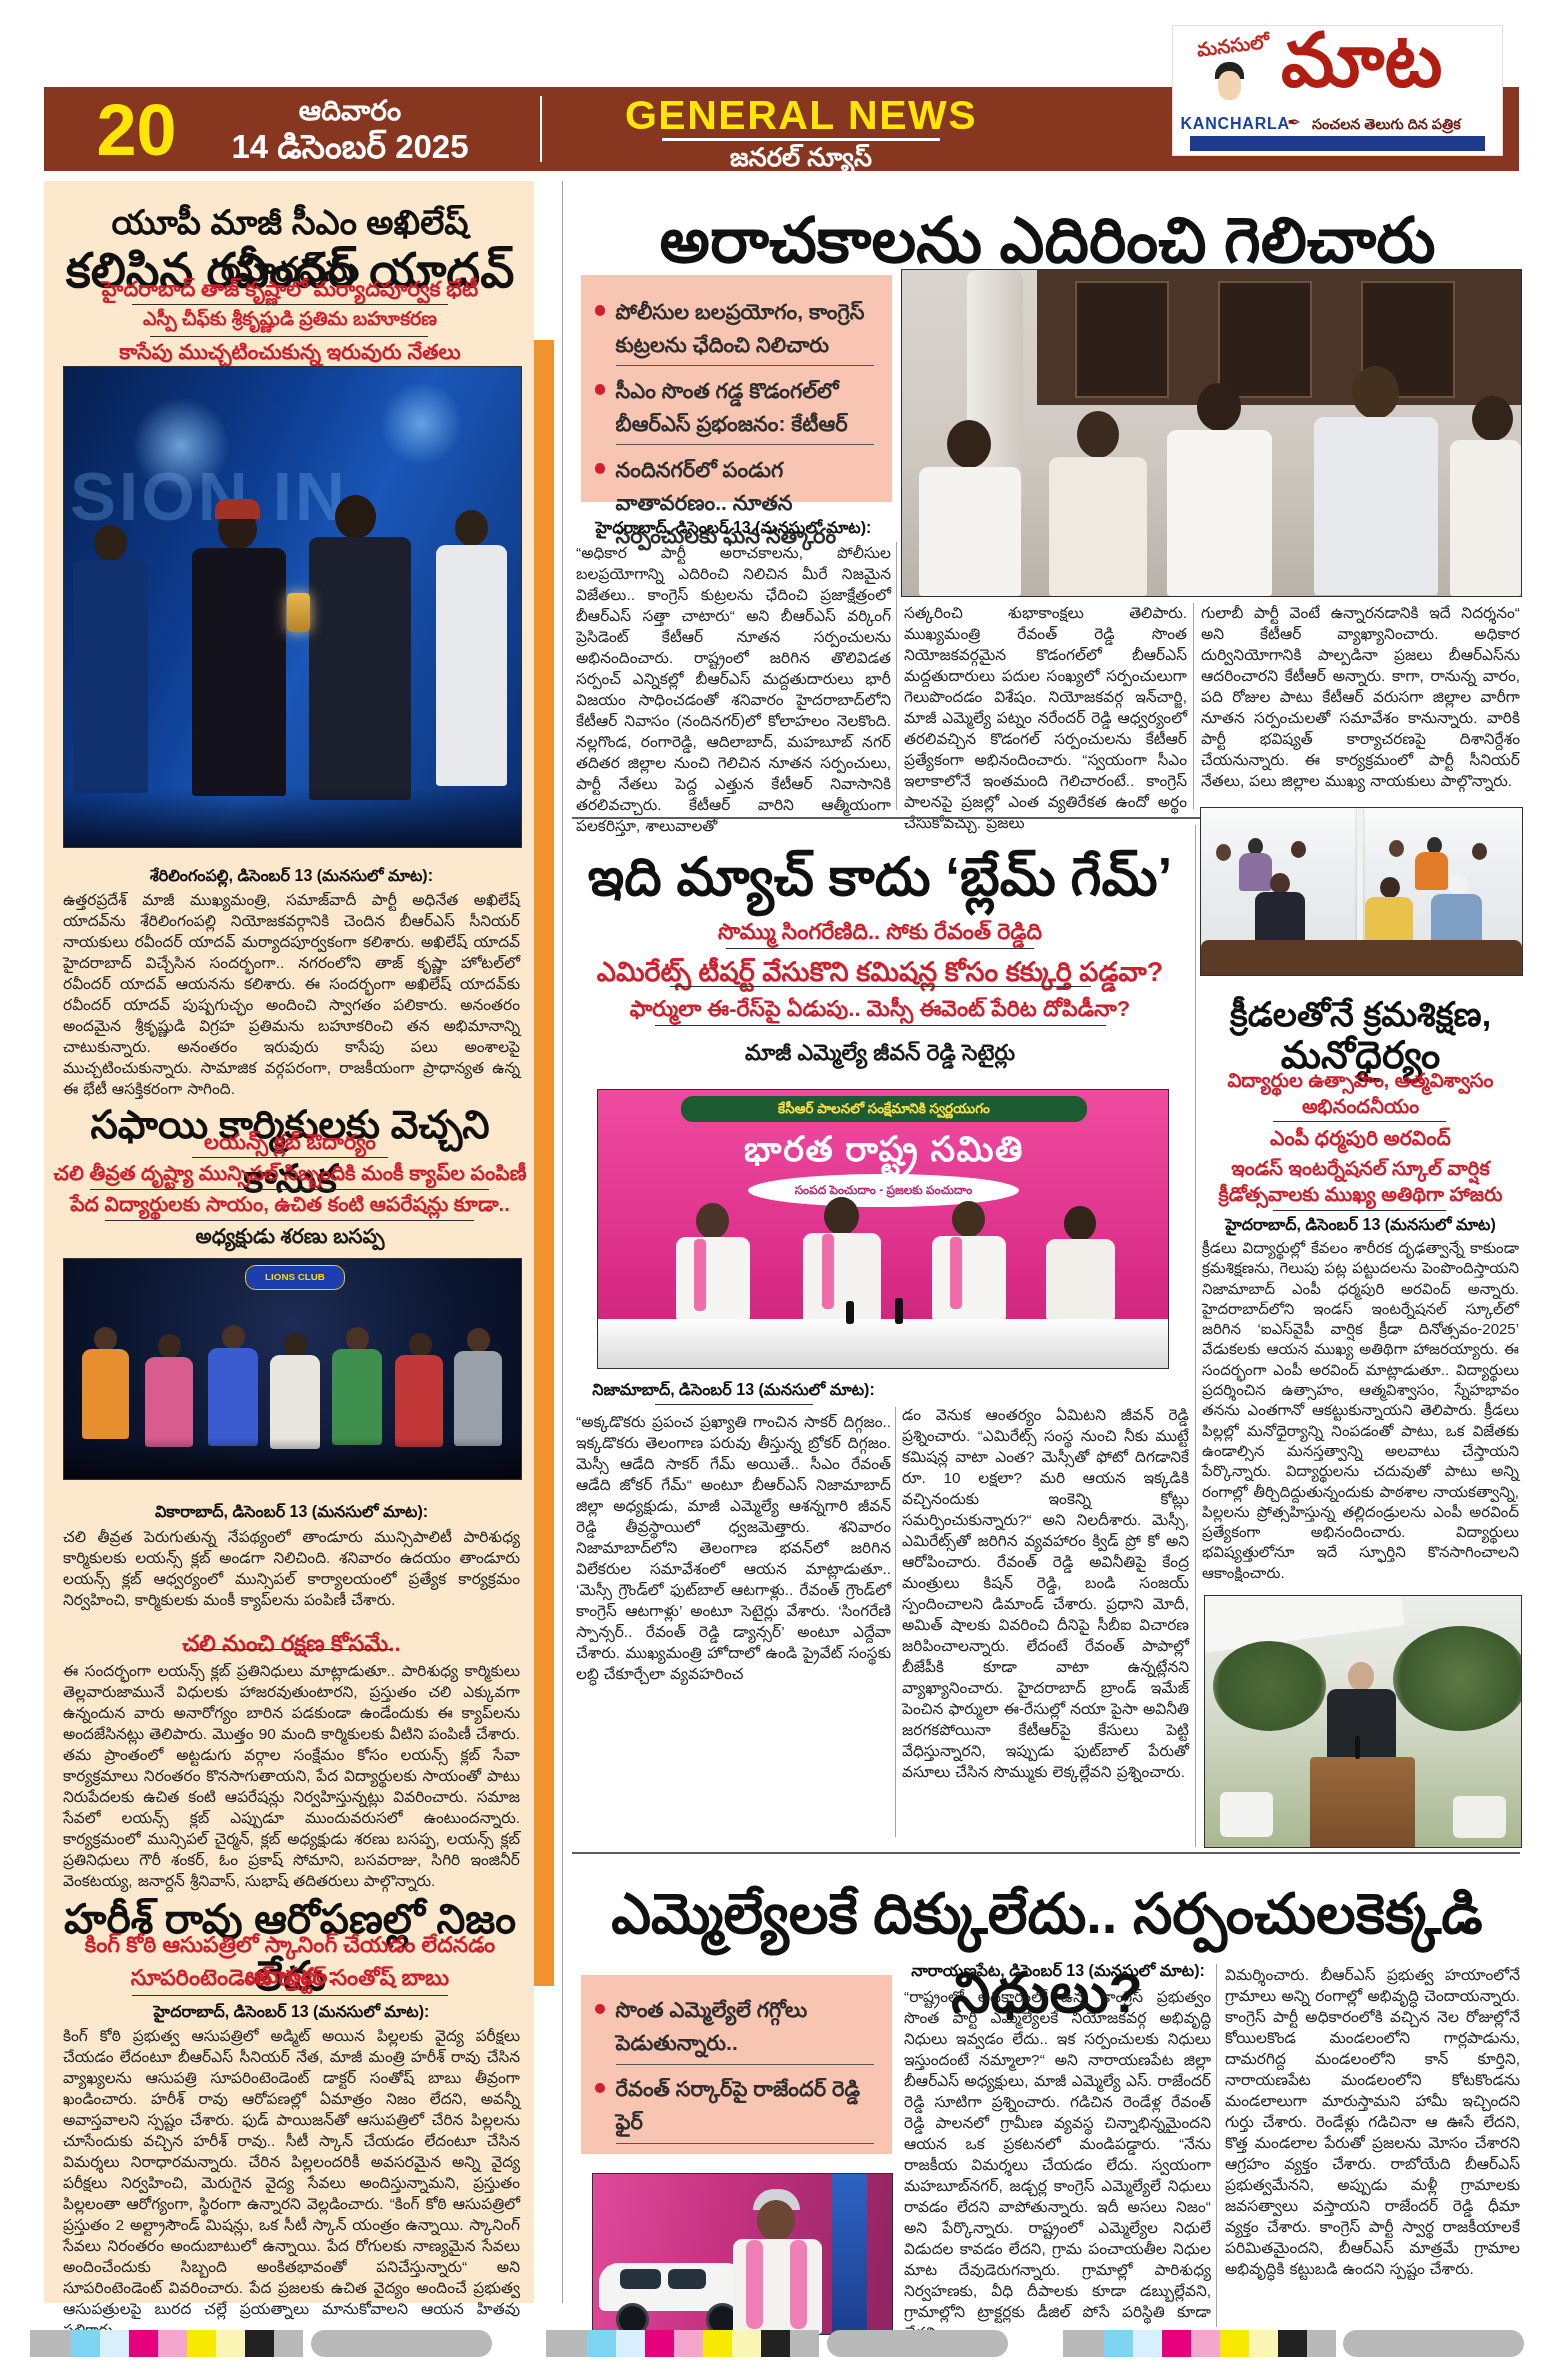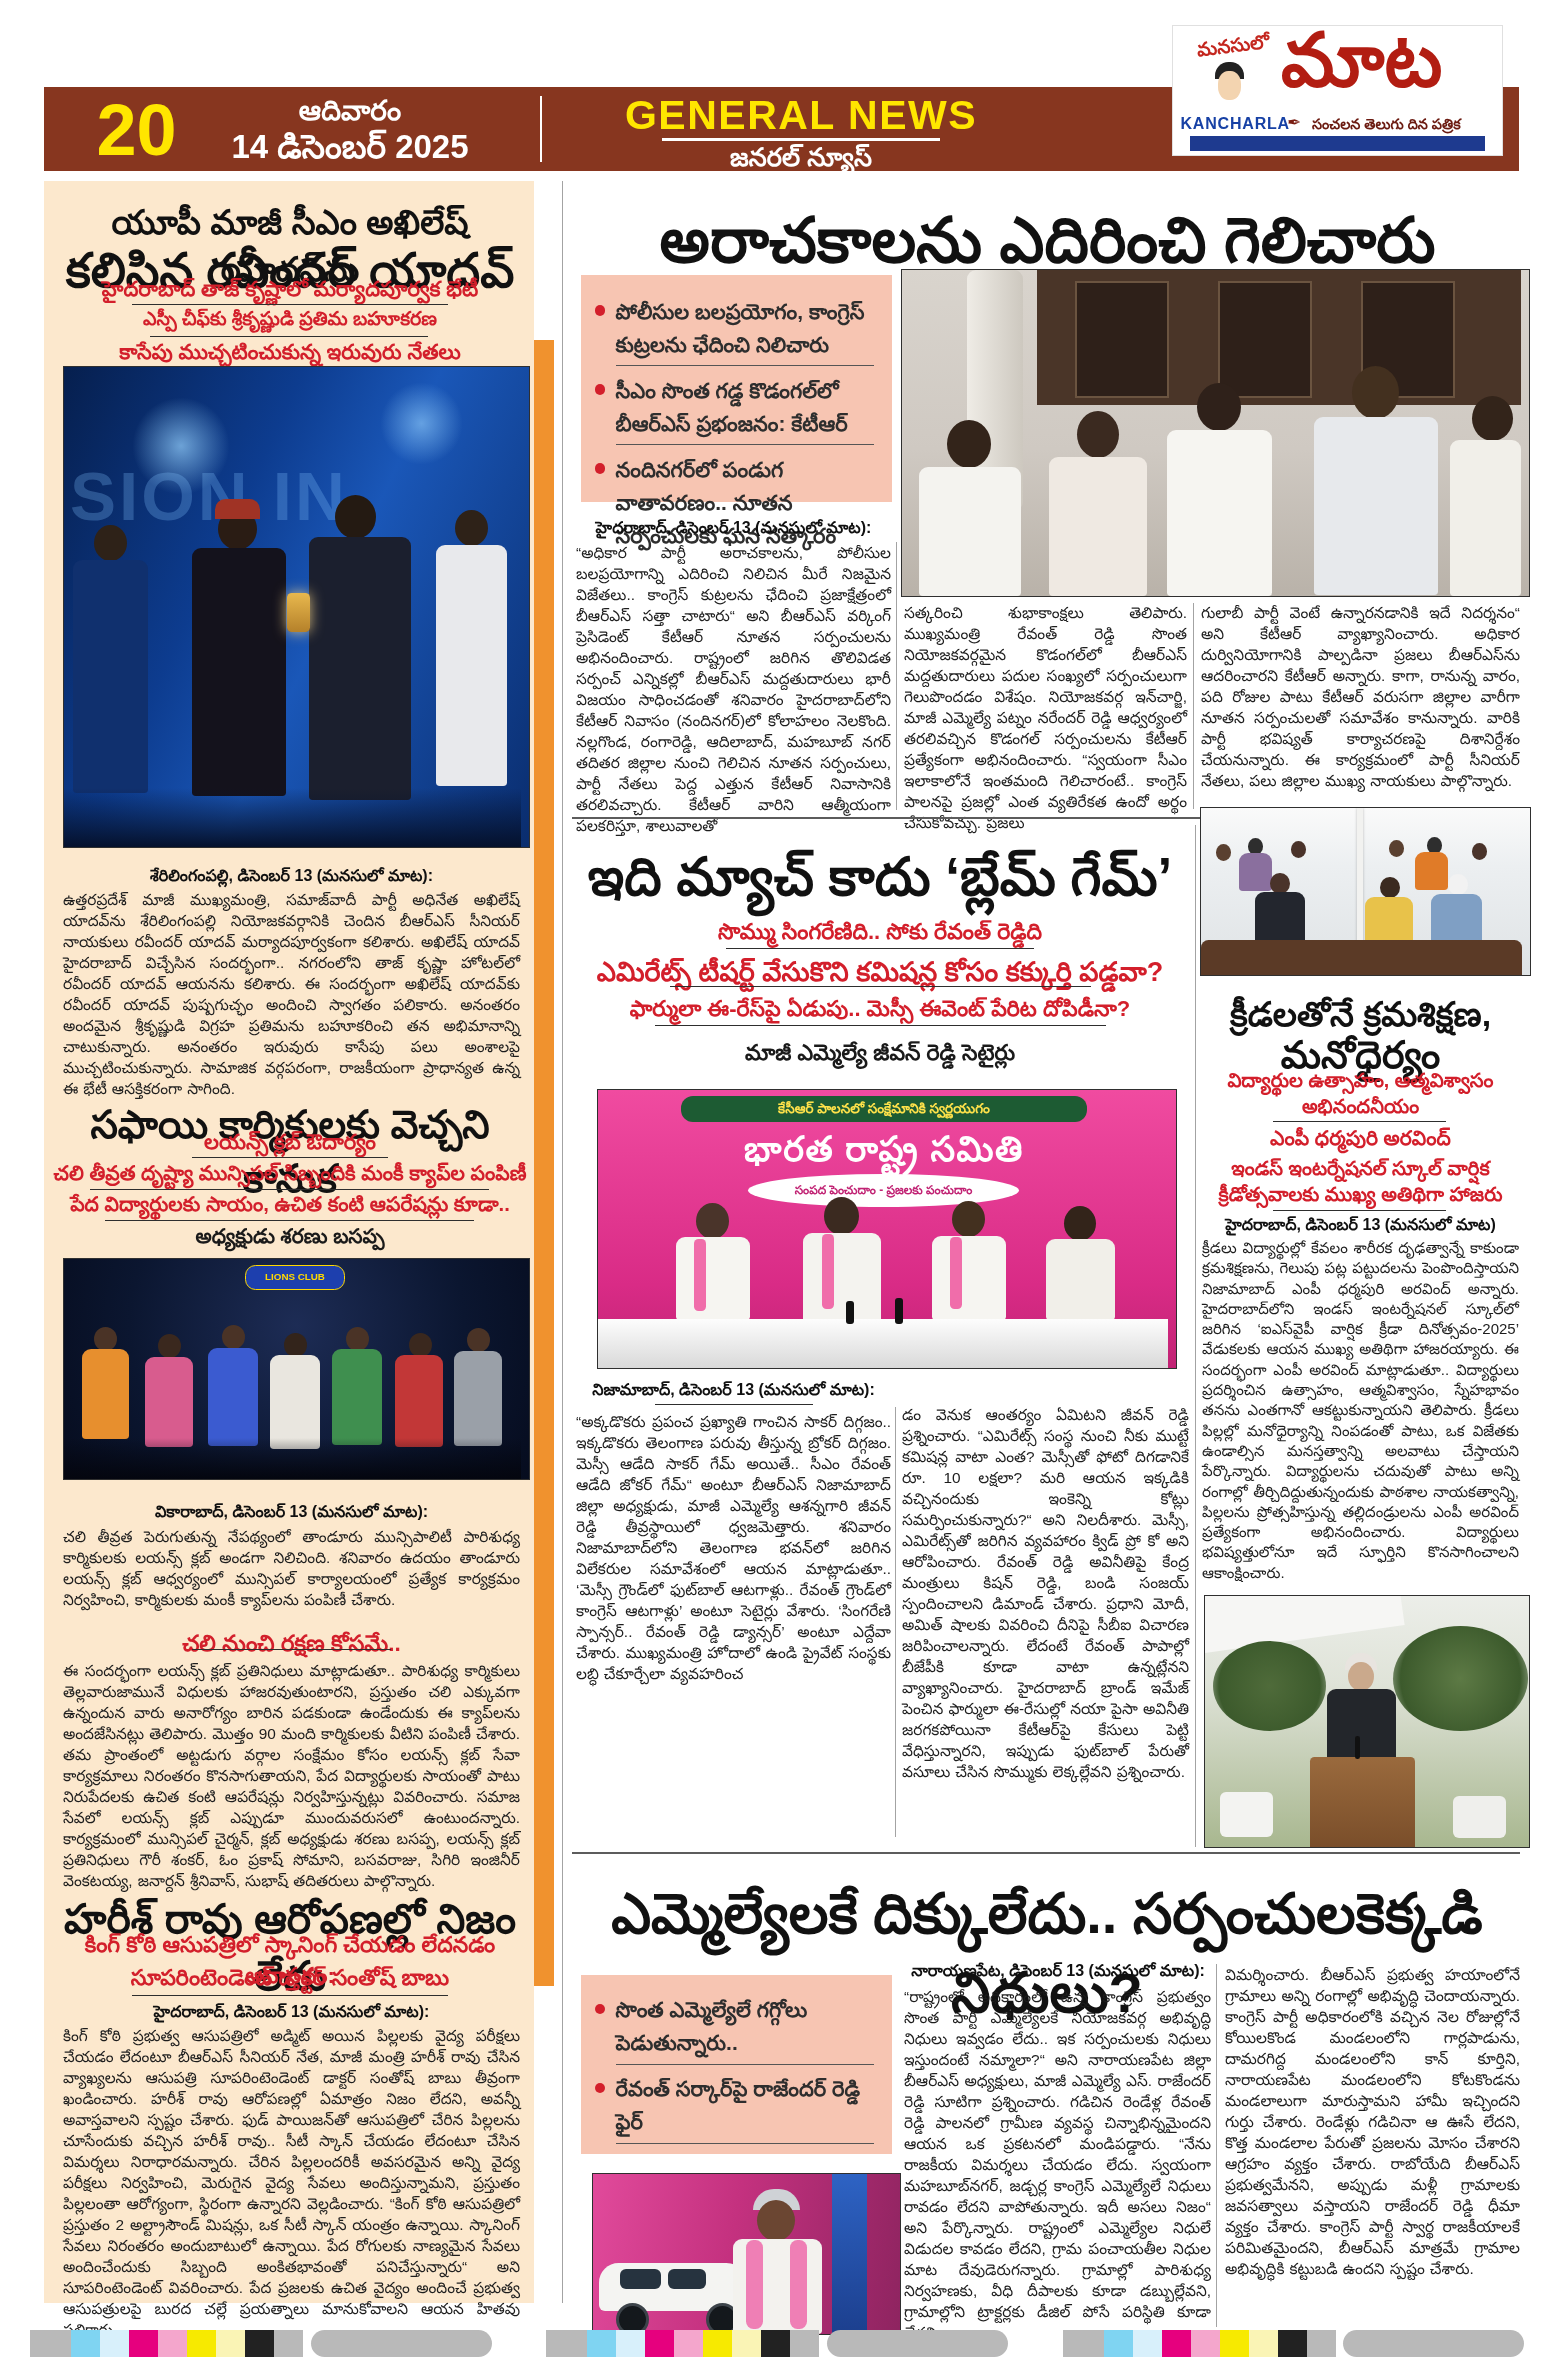--- a/index.html
+++ b/index.html
@@ -10,21 +10,21 @@
   .bold{font-weight:700;}
   .body-text{font-size:15.4px;line-height:21px;color:#1d1d1d;text-align:justify;word-spacing:0.8px;}
   .dateline{font-weight:700;font-size:16px;color:#101010;text-align:center;}
   .subhead{color:#d31f2b;font-weight:700;text-align:center;}
   .byline{color:#1a1a1a;font-weight:700;text-align:center;}
   .sep{border-bottom:1.5px solid #2e2e2e;}
   .vrule{position:absolute;width:0.8px;background:#a3a3a3;}
   .hrule{position:absolute;height:1.5px;background:#5c5c5c;}
   .cream{background:#fce8cd;}
   .pinkbox{background:#f7c5b2;}
-  .photo{position:absolute;overflow:hidden;border:0.8px solid #2f2f2f;padding-left:8px;}
+  .photo{position:absolute;overflow:hidden;border:0.8px solid #2f2f2f;}
   .bullet-row{display:flex;align-items:flex-start;margin:7.5px 0 4.5px 0;}
   .dot{flex:0 0 10.5px;width:10.5px;height:10.5px;border-radius:50%;background:#d31f2b;margin:10.5px 10.5px 0 3px;}
   .btxt{font-size:21px;line-height:33px;font-weight:700;color:#2e2e2e;}
   .bsep{border-bottom:1.5px solid #555;margin:1.5px 7.5px 1.5px 24px;}
   .headline{font-weight:700;color:#111;margin-top:17px;}
   .sh{position:absolute;}   
   .head-sh{position:absolute;border-radius:50%;}
   .body-sh{position:absolute;border-radius:9px 9px 3.8px 3.8px;}
   .cbar-seg{height:27px;}
   .cbar-group{display:flex;align-items:stretch;}

